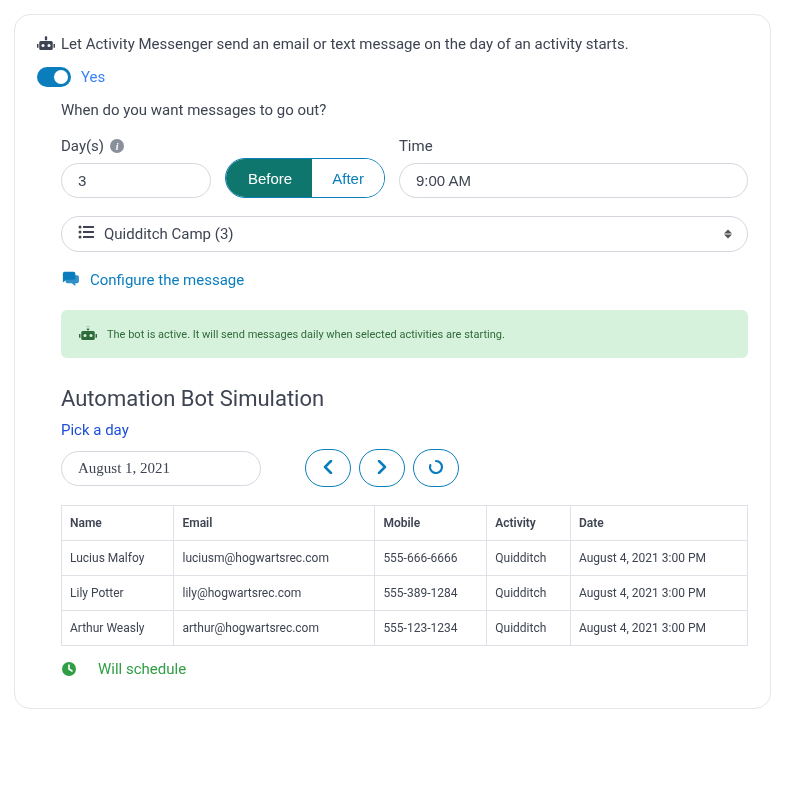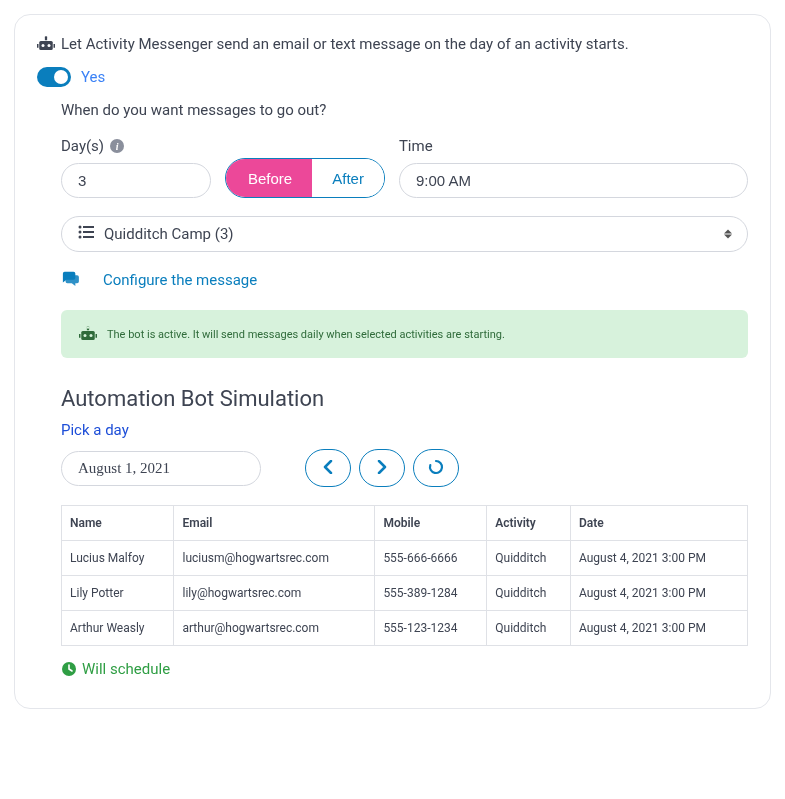--- a/index.html
+++ b/index.html
@@ -98,21 +98,21 @@
   }
   .seg-btn {
     padding: 0 20px;
     display:flex;
     align-items:center;
     font-size:15px;
     cursor:pointer;
     border:none;
     background:transparent;
   }
-  .seg-btn.active { background:#ec4899; color:#fff;padding-left:22px; }
+  .seg-btn.active { background:#0f766e; color:#fff;padding-left:22px; }
   .seg-btn.inactive { color:#0a7ebd; background:#fff; }
   .time-col { flex:1; }
   .input.time { width: 100%; }
   .select-row { position:relative; margin-bottom:18px; }
   .select-pill {
     border:1px solid #d4d7de;
     border-radius:22px;
     padding:8px 40px 8px 16px;
     font-size:15px;
     color:#3e4452;
@@ -134,21 +134,21 @@
   .caret-up,.caret-down {
     width:0;height:0;
     border-left:4px solid transparent;
     border-right:4px solid transparent;
   }
   .caret-up { border-bottom:4px solid #555; }
   .caret-down { border-top:4px solid #555; }
   .configure-link {
     display:flex;
     align-items:center;
-    gap:24px;
+    gap:11px;
     color:#0a7ebd;
     font-size:15px;
     margin-bottom:20px;
     cursor:pointer;
   }
   .alert-green {
     background:#d7f2dc;
     border-radius:6px;
     padding:16px 18px;
     display:flex;
@@ -174,21 +174,21 @@
     align-items:center;
     justify-content:center;
     cursor:pointer;
   }
   table { border-collapse:collapse; width:100%; font-size:12px; }
   th,td { border:1px solid #dfe1e6; padding:10px 8px; text-align:left; vertical-align:top; color:#3e4452; }
   th { font-weight:600; background:#fff; }
   .status-row {
     display:flex;
     align-items:center;
-    gap:5px;
+    gap:21px;
     color:#2f9e44;
     font-size:15px;
     margin-top:14px;
   }
   .clock-icon { display:inline-flex; }
 </style>
 </head>
 <body>
 
 <div class="card">

